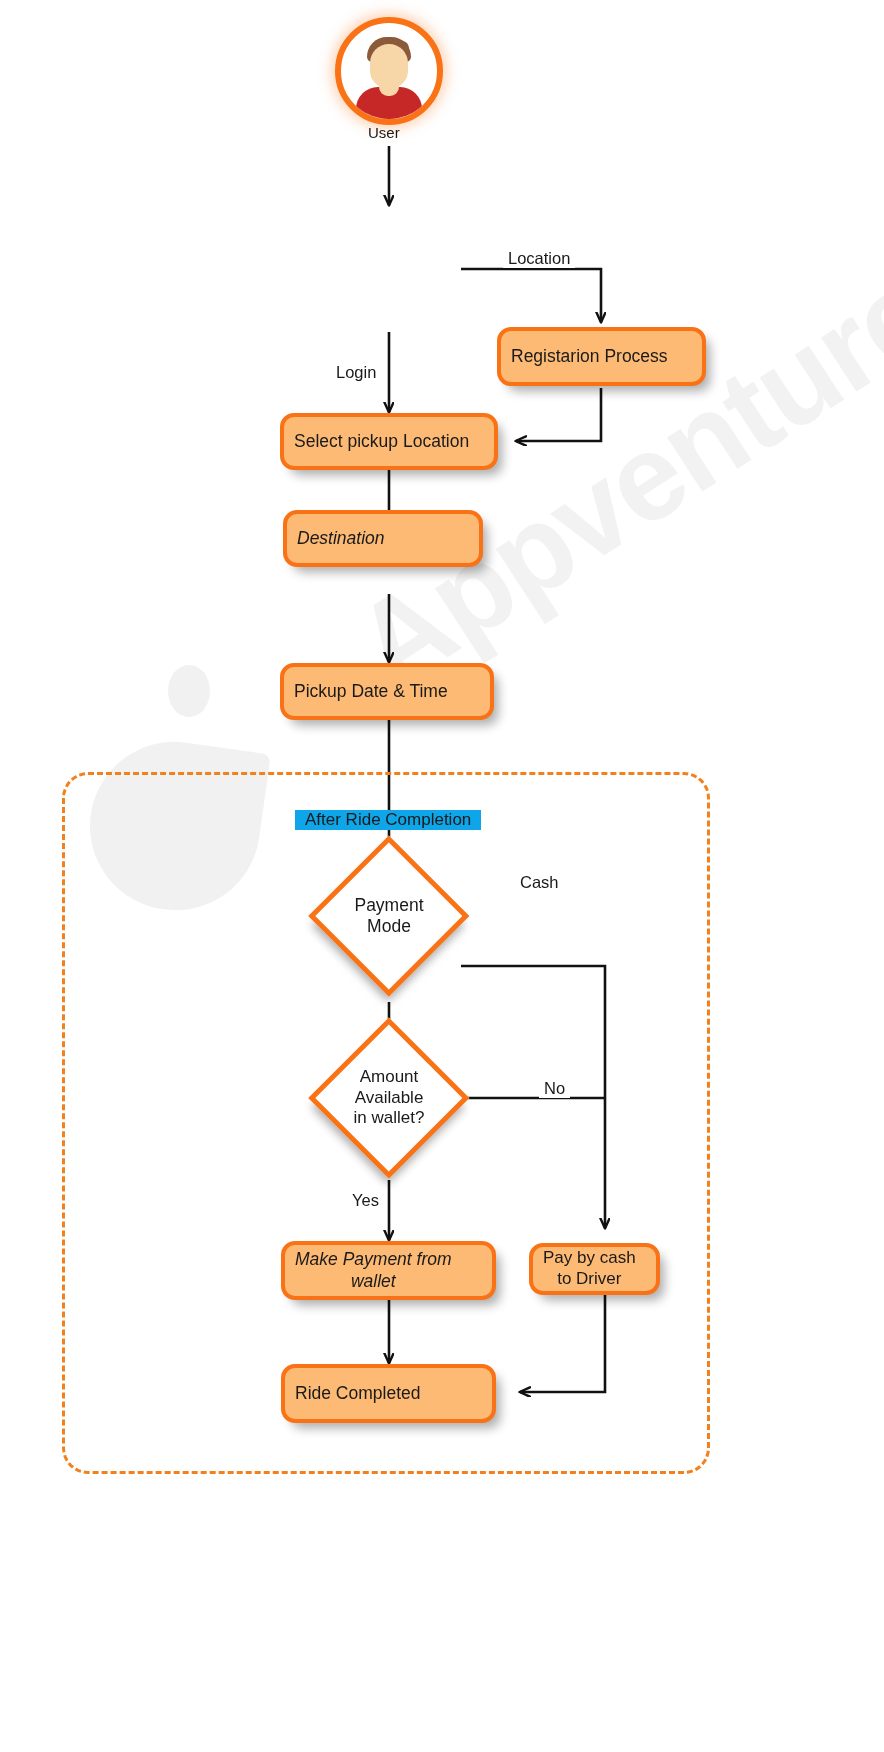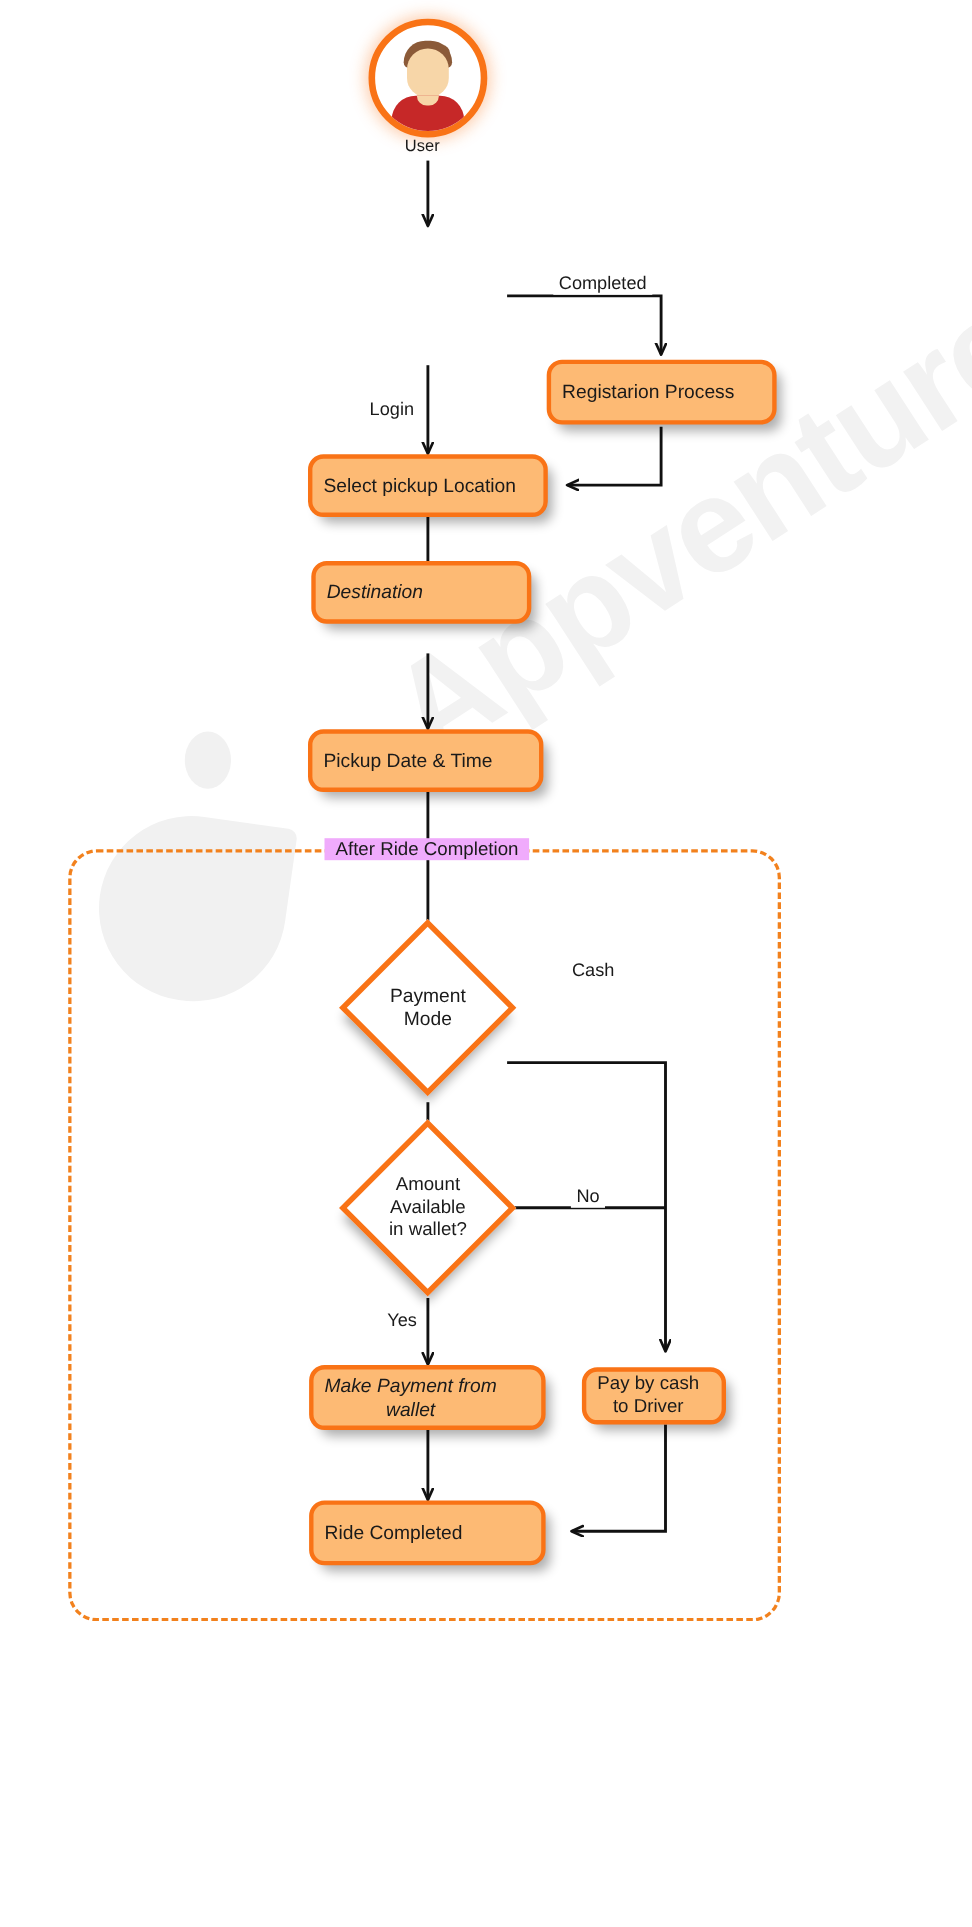--- a/index.html
+++ b/index.html
@@ -200,23 +200,24 @@
     z-index: 2;
     border: 3px dashed #f2811d;
     border-radius: 26px;
     box-sizing: border-box;
   }
   .group-title {
     position: absolute;
     z-index: 5;
     font-size: 17px;
     color: #1a1a1a;
-    background: #f0abfc;
+    background: #0ea5e9;
     padding: 0 10px;
     white-space: nowrap;
+    margin-top: 48px;
   }
 </style>
 </head>
 <body>
 
 <div id="canvas">
 
   <div class="watermark">
     <div class="wm-dot"></div>
     <div class="wm-swoosh"></div>
@@ -323,19 +324,19 @@
 
   <div class="node proc" style="left:529px; top:1243px; width:131px; height:52px; font-size:17px;">
     <span style="white-space:pre-line;">Pay by cash
 to Driver</span>
   </div>
 
   <div class="node proc" style="left:281px; top:1364px; width:215px; height:59px;">
     <span>Ride Completed</span>
   </div>
 
-  <div class="edge-label" style="left:503px; top:249px;">Completed</div>
+  <div class="edge-label" style="left:503px; top:249px;">Location</div>
   <div class="edge-label" style="left:331px; top:363px;">Login</div>
   <div class="edge-label" style="left:515px; top:873px;">Cash</div>
-  <div class="edge-label" style="left:519px; top:1079px;">No</div>
+  <div class="edge-label" style="left:539px; top:1079px;">No</div>
   <div class="edge-label" style="left:347px; top:1191px;">Yes</div>
 
 </div>
 
 </body></html>

